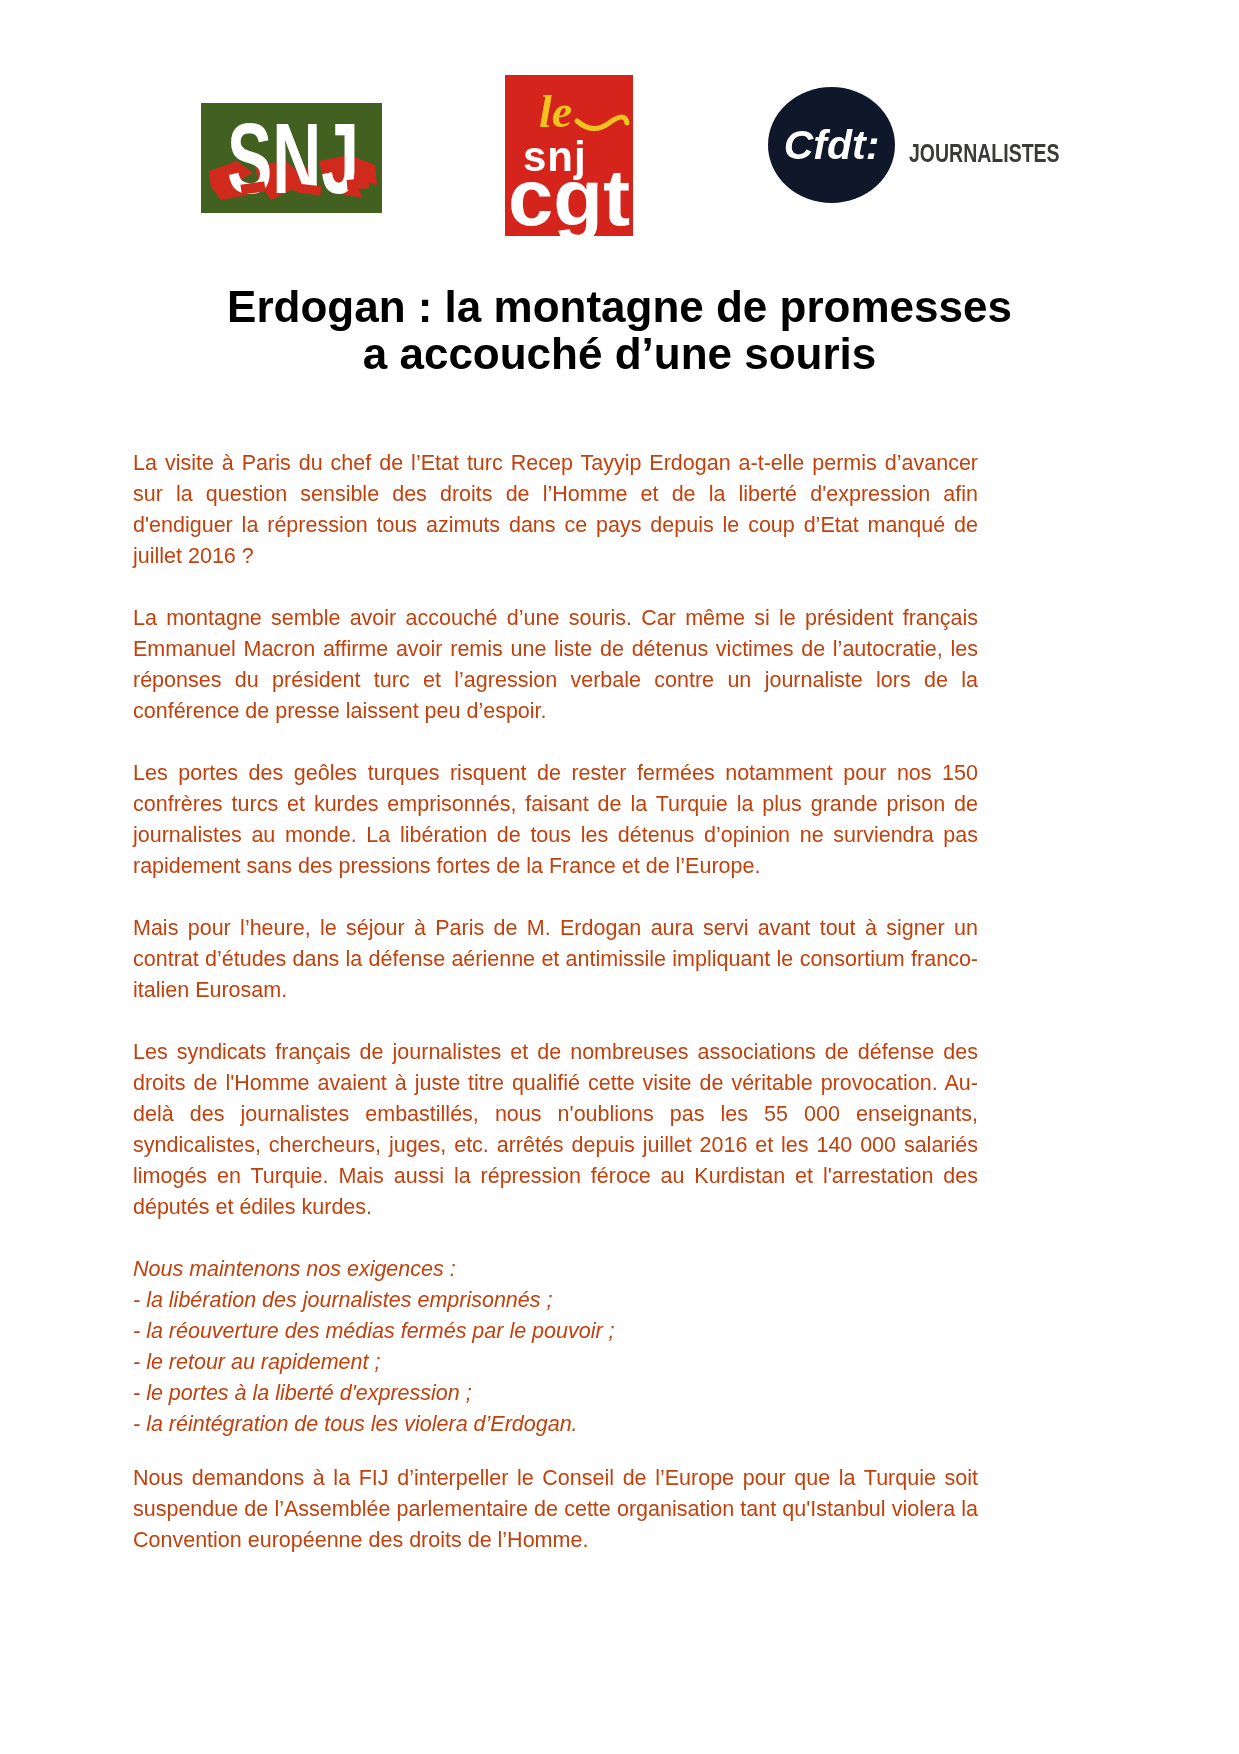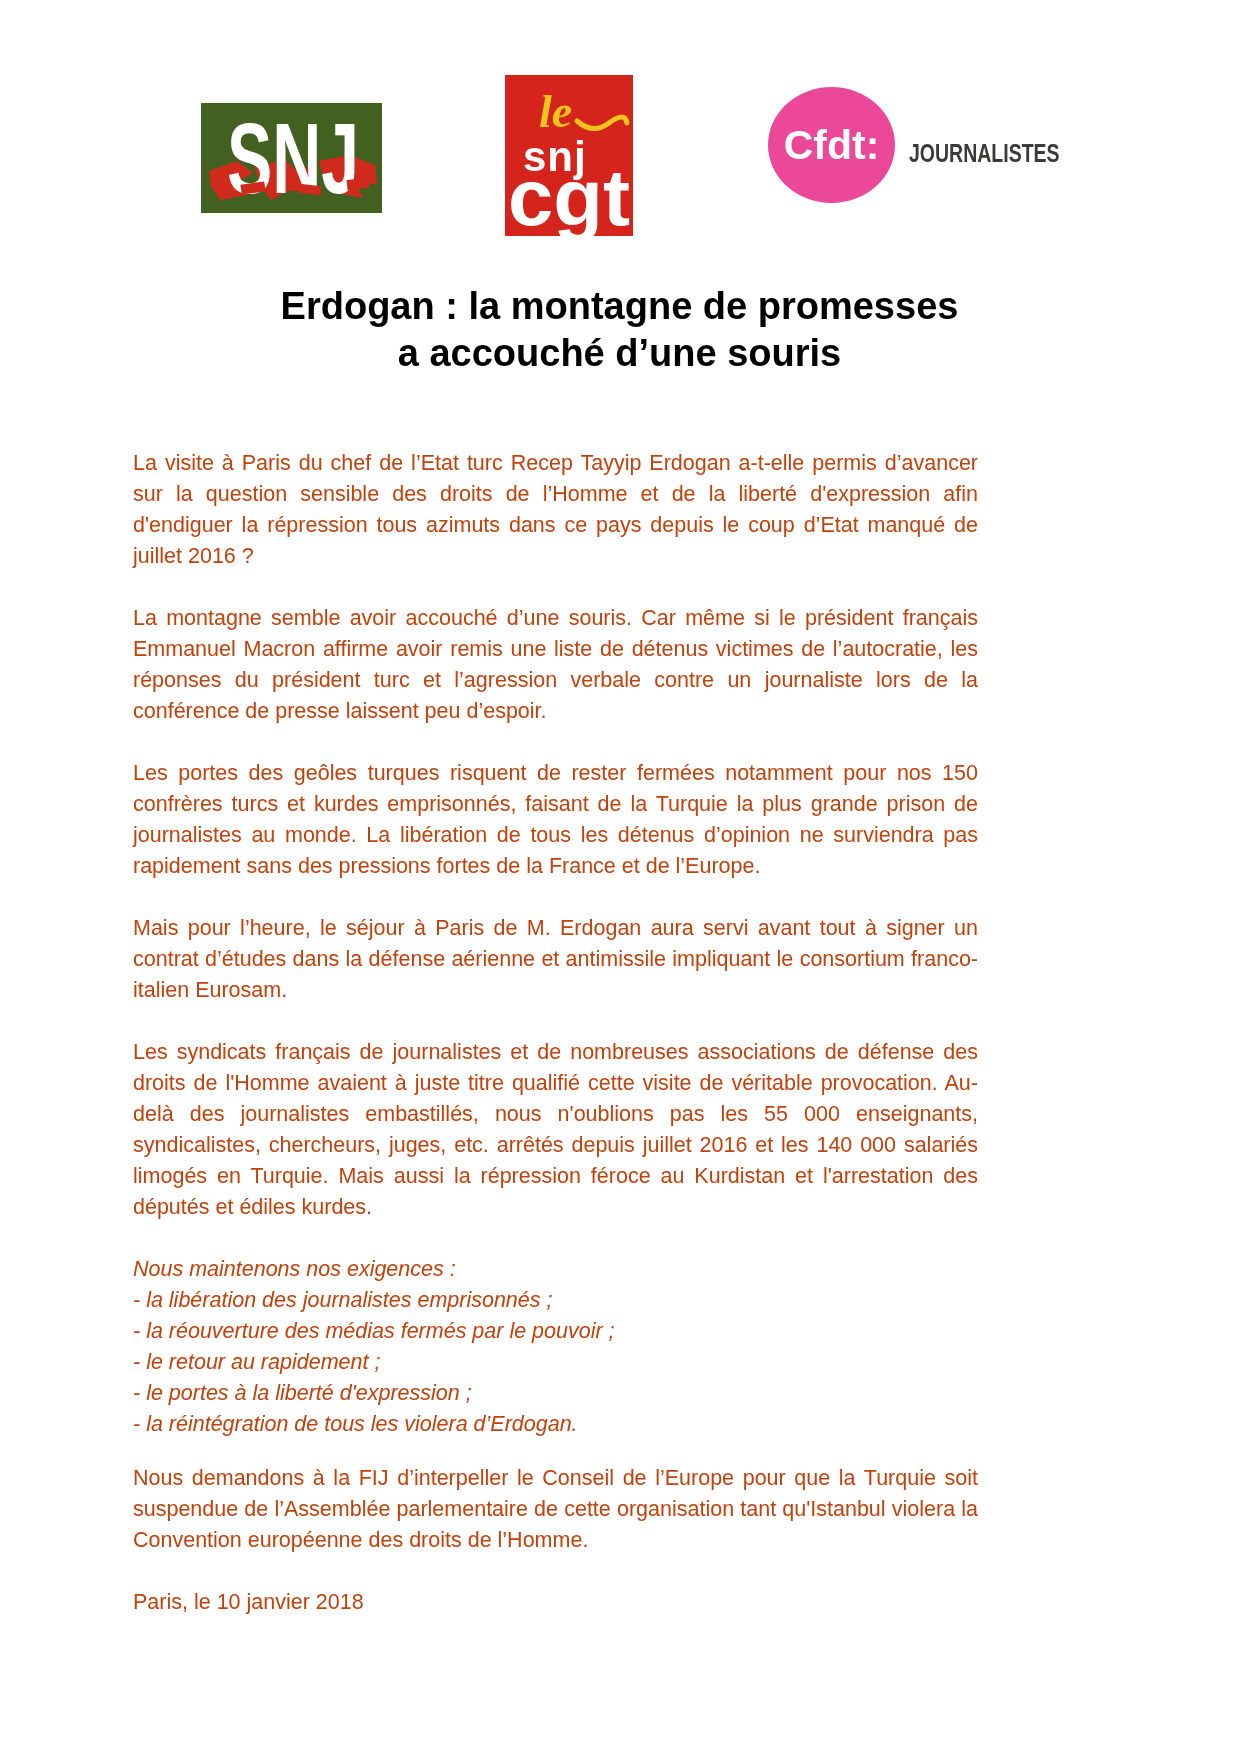--- a/index.html
+++ b/index.html
@@ -21,43 +21,44 @@
 
   .logo-snj { position: absolute; left: 201px; top: 103px; width: 181px; height: 110px; }
   .logo-snjcgt { position: absolute; left: 505px; top: 75px; width: 124px; height: 161px; }
 
   .logo-cfdt {
     position: absolute; left: 768px; top: 87px;
     display: flex; align-items: center;
   }
   .cfdt-circle {
     width: 127px; height: 116px;
-    background: #ec4899;
+    background: #0f172a;
     border-radius: 50%;
     display: flex; align-items: center; justify-content: center;
     flex: 0 0 auto;
+    font-style: italic;
   }
   .cfdt-circle span {
     color: #ffffff; font-weight: bold; font-size: 41px; letter-spacing: 0px;
   }
   .cfdt-suffix {
     color: #3a3a39; font-weight: bold; font-size: 25px;
     letter-spacing: 0px;
     transform: scaleX(0.78);
     transform-origin: left center;
     margin-left: 14px; margin-top: 16px;
     white-space: nowrap;
   }
 
   
   .doc-title {
     position: absolute; left: 0; top: 283px; width: 100%;
     text-align: center;
     font-weight: bold;
-    font-size: 38px;
+    font-size: 44px;
     line-height: 47px;
     color: #000000;
   }
 
   
   .content {
     position: absolute; left: 133px; top: 448px; width: 845px;
     font-size: 21.5px;
     line-height: 31px;
     color: #c2410c;
@@ -123,17 +124,16 @@
       <div class="demand-line">Nous maintenons nos exigences :</div>
       <div class="demand-line">- la libération des journalistes emprisonnés ;</div>
       <div class="demand-line">- la réouverture des médias fermés par le pouvoir ;</div>
       <div class="demand-line">- le retour au rapidement ;</div>
       <div class="demand-line">- le portes à la liberté d'expression ;</div>
       <div class="demand-line">- la réintégration de tous les violera d’Erdogan.</div>
     </div>
 
     <p class="para">Nous demandons à la FIJ d’interpeller le Conseil de l’Europe pour que la Turquie soit suspendue de l’Assemblée parlementaire de cette organisation tant qu'Istanbul violera la Convention européenne des droits de l’Homme.</p>
 
-    <div class="dateline">Paris, le 10 janvier 2018</div>
 
   </div>
 
 </div>
 
 </body></html>

